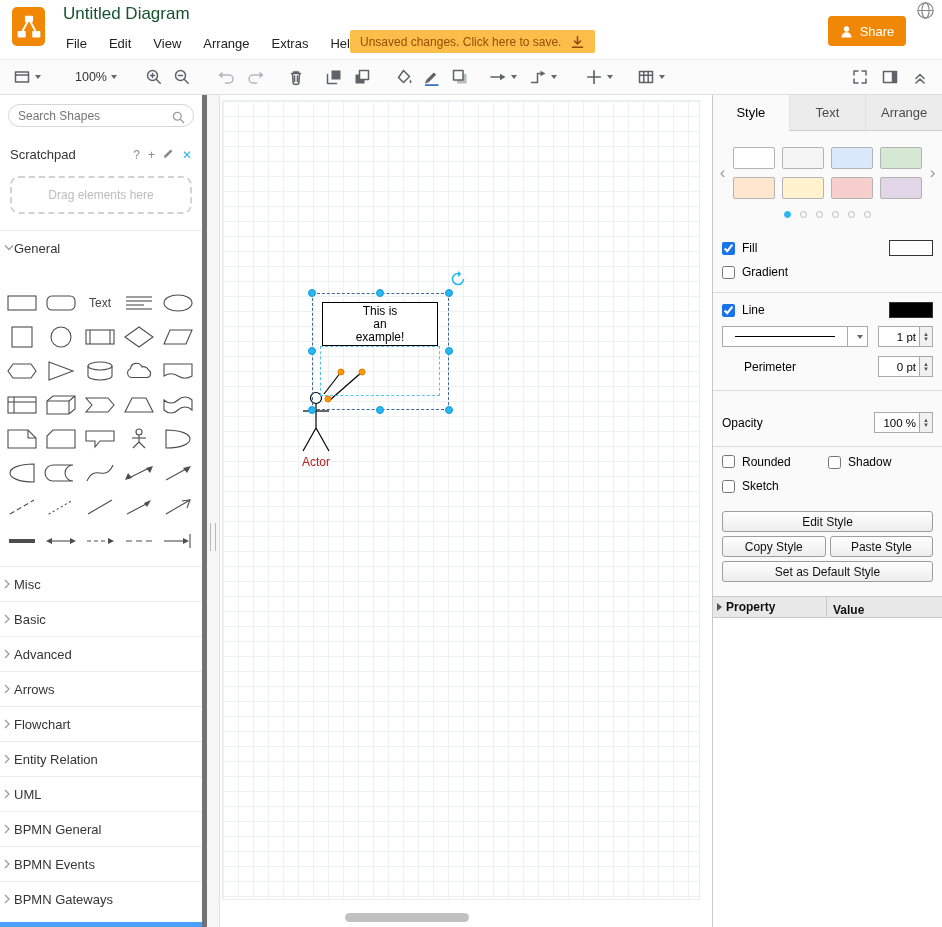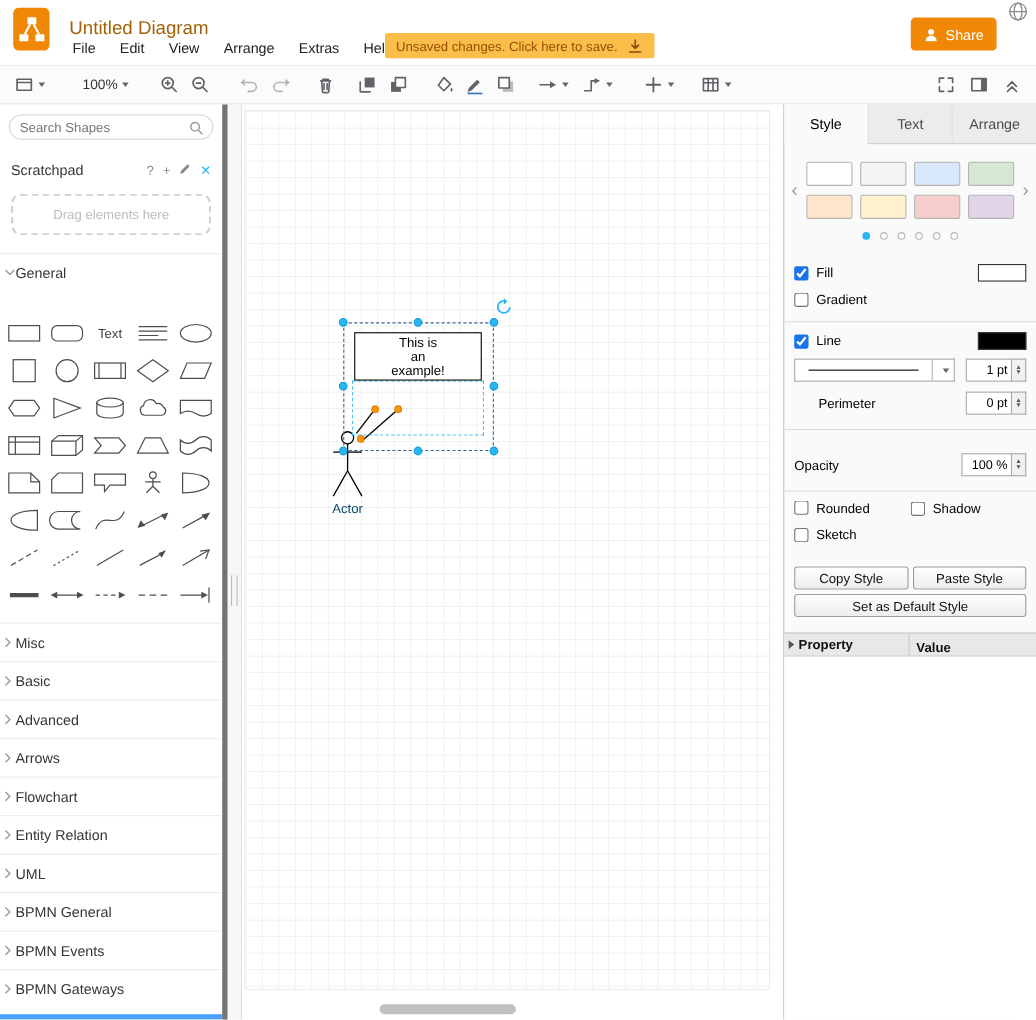--- a/index.html
+++ b/index.html
@@ -3,21 +3,21 @@
 <meta charset="utf-8">
 <style>
 *{box-sizing:border-box;margin:0;padding:0}
 html,body{width:942px;height:927px;overflow:hidden;background:#fff;color:#333;
   font-family:"Liberation Sans","DejaVu Sans",sans-serif;}
 #app{position:relative;width:942px;height:927px}
 
 
 #header{position:absolute;left:0;top:0;width:942px;height:60px;background:#fff;border-bottom:1px solid #ededed}
 #logo{position:absolute;left:12px;top:7px;width:33px;height:39px;background:#f08705;border-radius:5px;display:flex;align-items:center;justify-content:center}
-#doc-title{position:absolute;left:63px;top:16px;font-size:17px;color:#a16207}
+#doc-title{position:absolute;left:63px;top:4px;font-size:17px;color:#14532d}
 #menubar{position:absolute;left:55px;top:32px;display:flex;font-size:13px;color:#222}
 .mi{padding:4px 11px;cursor:default}
 #banner{position:absolute;left:350px;top:30px;height:23px;background:#fcbe4a;color:#9a4d00;font-size:12px;display:flex;align-items:center;gap:9px;padding:0 10px;border-radius:2px}
 #share-btn{position:absolute;left:828px;top:16px;width:78px;height:30px;background:#f08705;border-radius:4px;color:#fff;font-size:13px;display:flex;align-items:center;justify-content:center;gap:7px}
 #globe{position:absolute;left:916px;top:1px;width:20px;height:20px}
 
 
 #toolbar{position:absolute;left:0;top:60px;width:942px;height:35px;background:#fbfbfb;border-bottom:1px solid #dedede;display:flex;align-items:center;padding:0 8px}
 .tbtn{height:26px;display:flex;align-items:center;justify-content:center;padding:0 3px;border-radius:3px}
 .ti svg{stroke:#5f6368;fill:none;stroke-width:1.5;stroke-linecap:round;stroke-linejoin:round;display:block}
@@ -52,21 +52,21 @@
 #canvas{position:absolute;left:220px;top:95px;width:492px;height:832px;background:#fff;overflow:hidden}
 #page{position:absolute;left:2px;top:5px;width:478px;height:800px;border:1px solid #e9edf1;
   background-image:linear-gradient(to right,#edf1f4 1px,transparent 1px),linear-gradient(to bottom,#edf1f4 1px,transparent 1px);
   background-size:15px 15px}
 #sel-outer{position:absolute;left:92px;top:198px;width:137px;height:117px;border:1px dashed #3f6a96}
 #sel-inner{position:absolute;left:100px;top:251px;width:120px;height:50px;border:1px dashed #55c1f0}
 #node-rect{position:absolute;left:102px;top:207px;width:116px;height:44px;background:#fff;border:1px solid #000;display:flex;align-items:center;justify-content:center;text-align:center;font-size:12px;line-height:13px;white-space:pre-line;color:#000}
 .handle{position:absolute;width:8px;height:8px;border-radius:50%;background:#29b6f2;border:1px solid #0f9ddd}
 #rotate-handle{position:absolute;left:230px;top:176px;width:16px;height:16px}
 #edges-svg{position:absolute;left:0;top:0;pointer-events:none}
-#actor-label{position:absolute;left:66px;top:360px;width:60px;text-align:center;font-size:12px;color:#0c4a6e}
+#actor-label{position:absolute;left:66px;top:360px;width:60px;text-align:center;font-size:12px;color:#b91c1c}
 #hscroll-thumb{position:absolute;left:125px;top:818px;width:124px;height:9px;border-radius:5px;background:#c1c1c1}
 
 
 #format{position:absolute;left:712px;top:95px;width:230px;height:832px;background:#fafafa;border-left:1px solid #c8c8c8;display:flex;flex-direction:column}
 #tabs{display:flex;height:36px;flex:none}
 .tab{flex:1;display:flex;align-items:center;justify-content:center;font-size:13px;color:#4c4c4c;background:#ececec;border-bottom:1px solid #cfcfcf;border-left:1px solid #e0e0e0}
 .tab.active{background:#fafafa;border-bottom-color:transparent;color:#000;border-left:none}
 #swatch-area{display:flex;align-items:center;padding:16px 2px 0;flex:none}
 .sw-arrow{width:15px;font-size:17px;color:#9a9a9a;text-align:center;line-height:22px}
 #swatch-grid{flex:1;display:grid;grid-template-columns:repeat(4,1fr);gap:8px 7px;padding:0 3px}
@@ -767,20 +767,21 @@
         <input type="checkbox" style="">
         <span class="flabel">Shadow</span>
       </span>
     </div>
     <div class="frow" style="margin-top:10px">
       <input type="checkbox" style="">
       <span class="flabel">Sketch</span>
     </div>
 
     <div class="btncol" style="margin-top:18px">
+      <div class="panel-btn">Edit Style</div>
       <div class="btnrow">
         <div class="panel-btn">Copy Style</div>
         <div class="panel-btn">Paste Style</div>
       </div>
       <div class="btnrow">
         <div class="panel-btn">Set as Default Style</div>
       </div>
     </div>
 
     <div id="prop-header">

